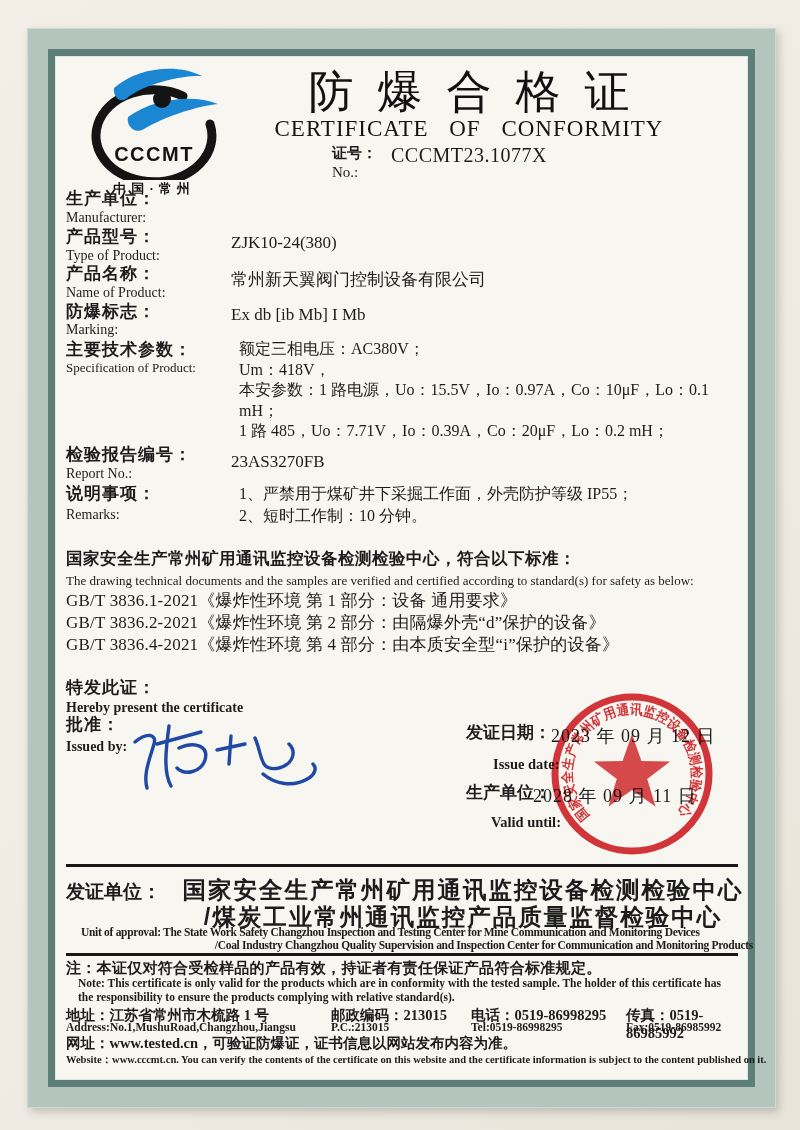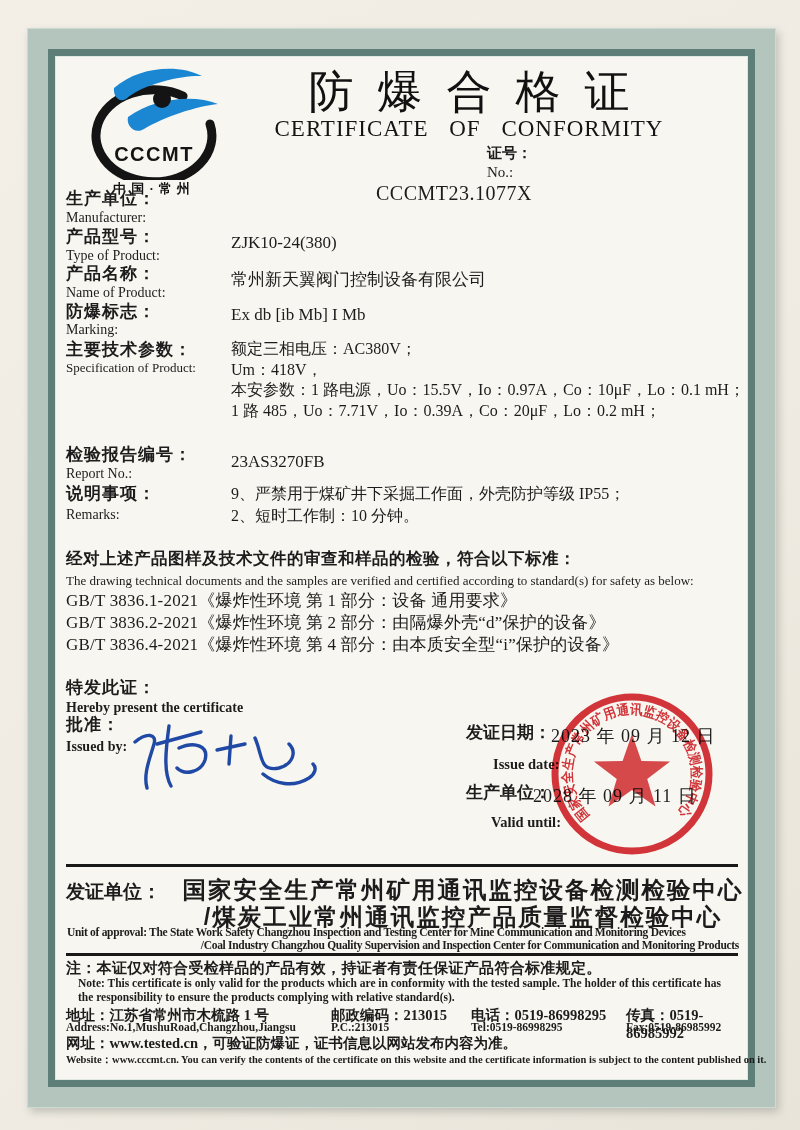--- a/index.html
+++ b/index.html
@@ -18,52 +18,52 @@
   
   .logo-wrap{left:24px;top:2px;width:150px;height:148px;text-align:center;}
   .logo-caption{font-family:"Liberation Serif",serif;font-weight:bold;font-size:13px;
          letter-spacing:5px;color:#111;margin-top:-4px;}
   .title-cn{left:214px;top:6px;width:400px;text-align:center;
          font-family:"Liberation Serif",serif;font-size:45px;font-weight:500;
          letter-spacing:24px;text-indent:24px;color:#111;}
   .title-en{left:214px;top:60px;width:400px;text-align:center;
          font-family:"Liberation Serif",serif;font-size:23px;letter-spacing:1px;
          word-spacing:14px;color:#141414;}
-  .certno{left:307px;top:88px;display:flex;align-items:flex-end;flex-direction:column;}
+  .certno{left:277px;top:88px;display:flex;align-items:flex-start;}
   .certno-labels{display:flex;flex-direction:column;line-height:1.25;}
   .certno-cn{font-size:15px;font-weight:bold;}
   .certno-en{font-family:"Liberation Serif",serif;font-size:15px;}
   .certno-value{font-family:"Liberation Serif",serif;font-size:20px;margin-left:14px;
          letter-spacing:.5px;}
 
   
   .lab-cn{left:11px;font-size:17px;font-weight:bold;letter-spacing:1px;}
   .lab-en{left:11px;font-family:"Liberation Serif",serif;font-size:14px;}
   .val{left:176px;font-family:"Liberation Serif",serif;font-size:17px;}
-  .val-small{left:176px;font-family:"Liberation Serif",serif;font-size:16px;line-height:20.5px;}
+  .val-small{left:184px;font-family:"Liberation Serif",serif;font-size:16px;line-height:20.5px;}
 
   
   .std-intro-cn{left:11px;top:492px;font-size:16.5px;font-weight:600;letter-spacing:.5px;}
   .std-intro-en{left:11px;top:517px;font-family:"Liberation Serif",serif;font-size:13px;}
   .std-item{left:11px;font-family:"Liberation Serif",serif;font-size:17px;letter-spacing:.2px;}
 
   
   .sig-svg{left:58px;top:652px;}
   .date-lab-cn{font-size:17px;font-weight:bold;}
   .date-lab-en{font-family:"Liberation Serif",serif;font-size:14.5px;font-weight:bold;}
   .date-val{font-family:"Liberation Serif",serif;font-size:18px;letter-spacing:1px;}
   .stamp{left:487px;top:628px;mix-blend-mode:multiply;opacity:.93;}
 
   .rule{left:11px;width:672px;height:3px;background:#181818;}
 
   
   .appr-label{left:11px;top:823px;font-size:19px;font-weight:bold;}
   .appr-cn{left:125px;width:566px;text-align:center;font-size:23.5px;font-weight:bold;
          letter-spacing:2px;white-space:nowrap;}
-  .appr-en{left:12px;width:672px;font-family:"Liberation Serif",serif;font-weight:bold;
+  .appr-en{left:26px;width:672px;font-family:"Liberation Serif",serif;font-weight:bold;
          font-size:11.5px;letter-spacing:-.3px;white-space:nowrap;}
 
   
   .note-cn{left:11px;top:903px;font-family:"Liberation Serif",serif;font-size:15px;
          font-weight:bold;letter-spacing:.3px;}
   .note-en{left:11px;width:676px;font-family:"Liberation Serif",serif;font-size:11.5px;
          font-weight:bold;white-space:nowrap;margin-left:12px;}
   .addr-row{left:11px;width:676px;display:flex;font-family:"Liberation Serif",serif;}
   .addr-cn span{font-size:14.5px;font-weight:bold;}
   .addr-en span{font-size:11.5px;font-weight:bold;}
@@ -127,25 +127,25 @@
           <div>1 路 485，Uo：7.71V，Io：0.39A，Co：20μF，Lo：0.2 mH；</div>
         </div>
 
         <div class="abs lab-cn" style="top:387px">检验报告编号：</div>
         <div class="abs lab-en" style="top:410px">Report No.:</div>
         <div class="abs val" style="top:396px">23AS3270FB</div>
 
         <div class="abs lab-cn" style="top:426px">说明事项：</div>
         <div class="abs lab-en" style="top:451px">Remarks:</div>
         <div class="abs val-small" style="top:427px;line-height:21.5px">
-          <div>9、严禁用于煤矿井下采掘工作面，外壳防护等级 IP55；</div>
+          <div>1、严禁用于煤矿井下采掘工作面，外壳防护等级 IP55；</div>
           <div>2、短时工作制：10 分钟。</div>
         </div>
 
-        <div class="abs std-intro-cn">经对上述产品图样及技术文件的审查和样品的检验，符合以下标准：</div>
+        <div class="abs std-intro-cn">国家安全生产常州矿用通讯监控设备检测检验中心，符合以下标准：</div>
         <div class="abs std-intro-en">The drawing technical documents and the samples are verified and certified according to standard(s) for safety as below:</div>
         <div class="abs std-item" style="top:533px">GB/T 3836.1-2021《爆炸性环境 第 1 部分：设备 通用要求》</div>
         <div class="abs std-item" style="top:555px">GB/T 3836.2-2021《爆炸性环境 第 2 部分：由隔爆外壳“d”保护的设备》</div>
         <div class="abs std-item" style="top:577px">GB/T 3836.4-2021《爆炸性环境 第 4 部分：由本质安全型“i”保护的设备》</div>
 
         <div class="abs lab-cn" style="top:620px">特发此证：</div>
         <div class="abs lab-en" style="top:644px;font-weight:bold">Hereby present the certificate</div>
         <div class="abs lab-cn" style="top:657px">批准：</div>
         <div class="abs lab-en" style="top:683px;font-weight:bold">Issued by:</div>
 

